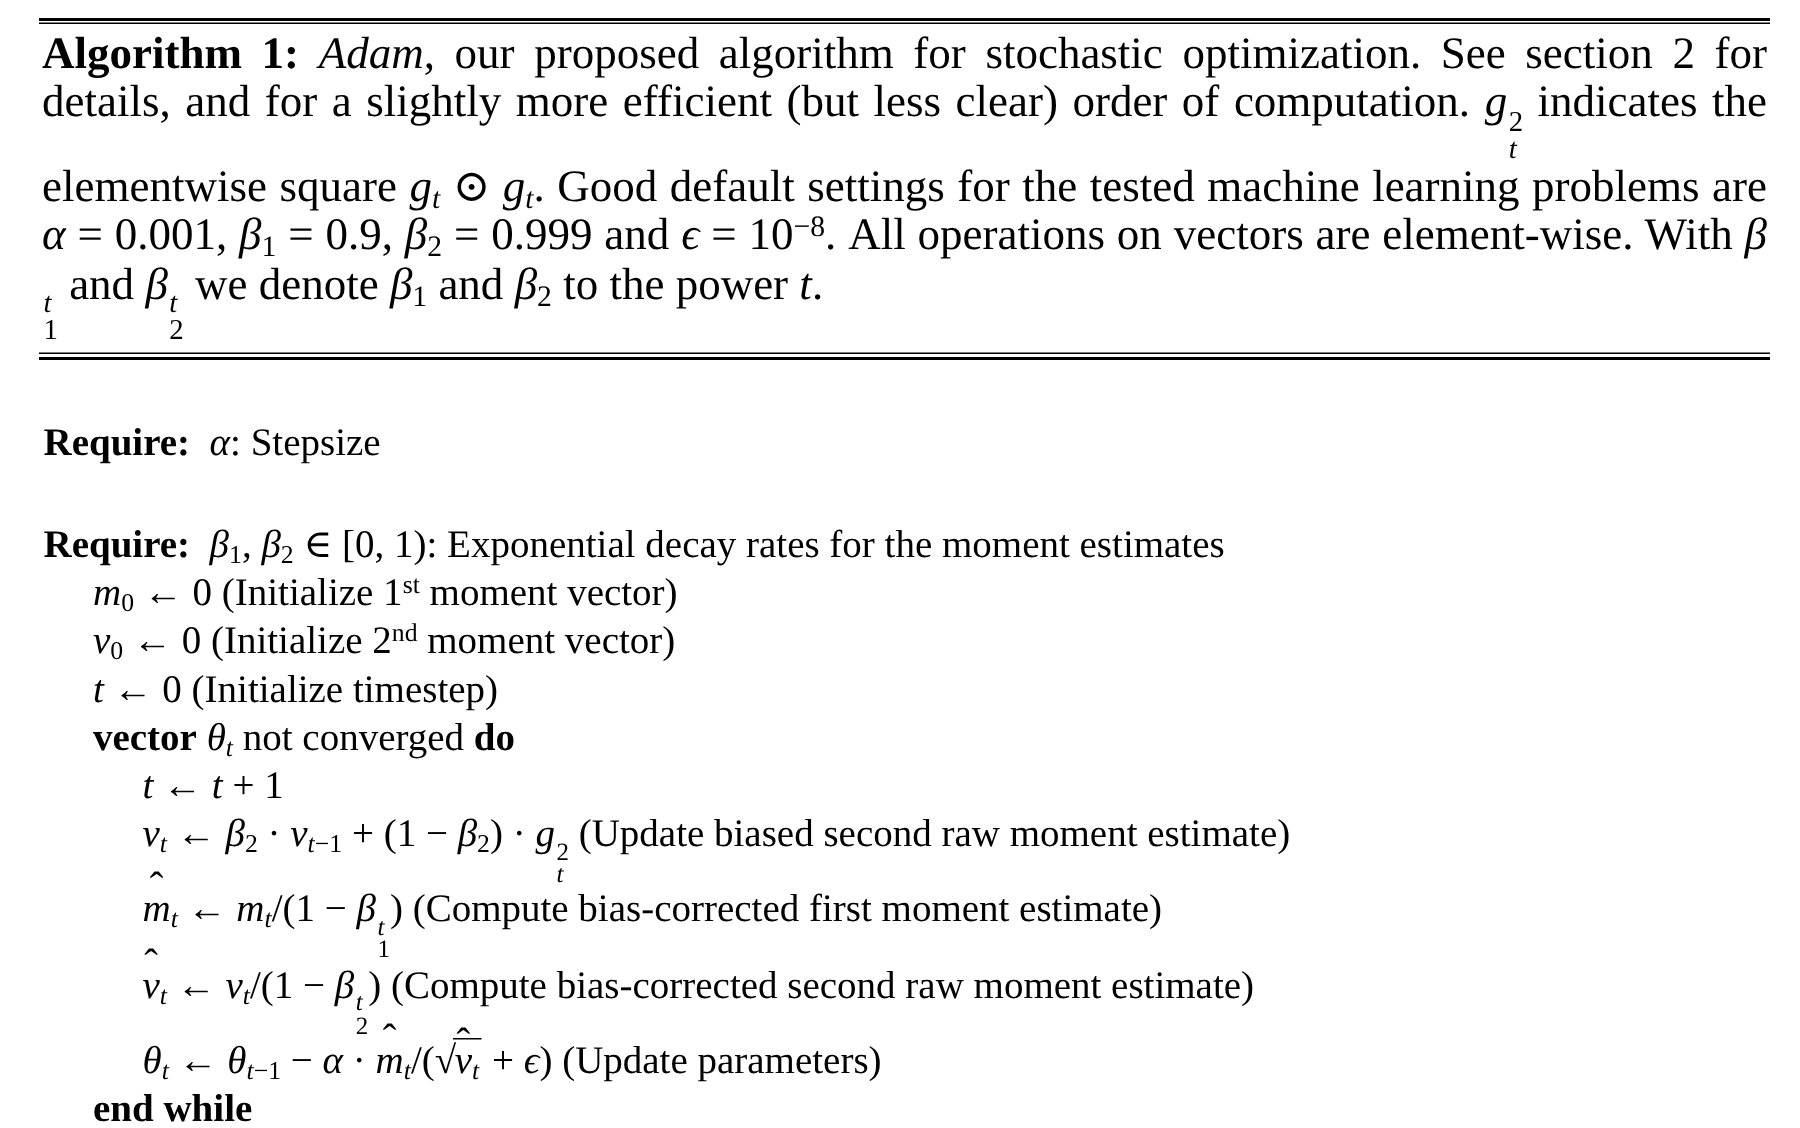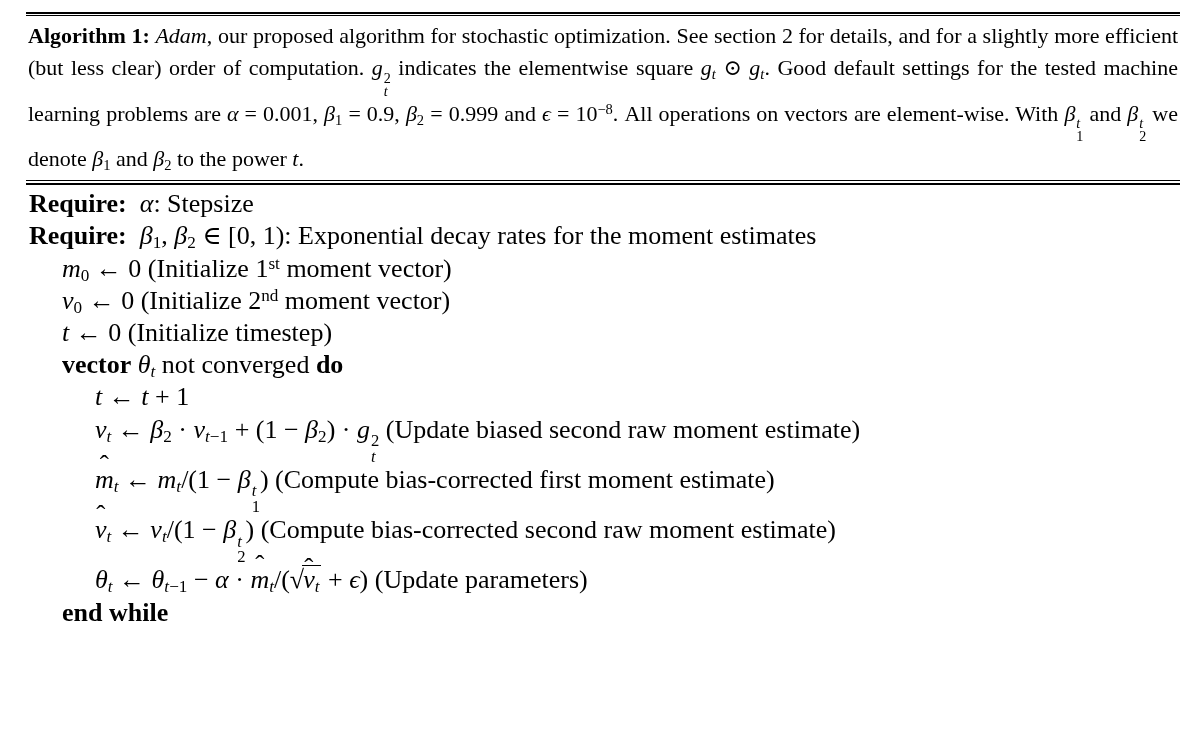--- a/index.html
+++ b/index.html
@@ -6,26 +6,26 @@
   body{
     width:1200px;height:752px;background:#ffffff;color:#000000;
     font-family:"Liberation Serif","DejaVu Serif",serif;
     overflow:hidden;position:relative;
   }
   .algo-box{position:absolute;left:26px;top:12px;width:1154px;}
   .rule{width:100%;}
   .rule-top{height:1px;border-top:2.5px solid #000;border-bottom:1.5px solid #000;}
   .rule-mid{height:2px;border-top:1.5px solid #000;border-bottom:2.5px solid #000;margin-top:3px;}
   .caption{
-    font-size:22px;line-height:32.4px;text-align:justify;
+    font-size:30px;line-height:32.4px;text-align:justify;
     padding:4px 2px 2px 2px;
   }
   .algo-body{font-size:26px;line-height:32.2px;padding-top:3px;}
   .line{white-space:nowrap;}
-  .ind0{padding-left:3px;}
+  .ind0{padding-left:3px;margin-top:36px;}
   .ind1{padding-left:36px;}
   .ind2{padding-left:69px;}
   b{font-weight:bold;}
   i{font-style:italic;}
   sub{font-size:0.66em;line-height:0;vertical-align:-0.25em;}
   sup{font-size:0.66em;line-height:0;vertical-align:0.45em;}
   
   .ss{
     display:inline-flex;flex-direction:column;align-items:flex-start;
     font-size:0.64em;line-height:0.92;vertical-align:-0.52em;padding-left:1px;

